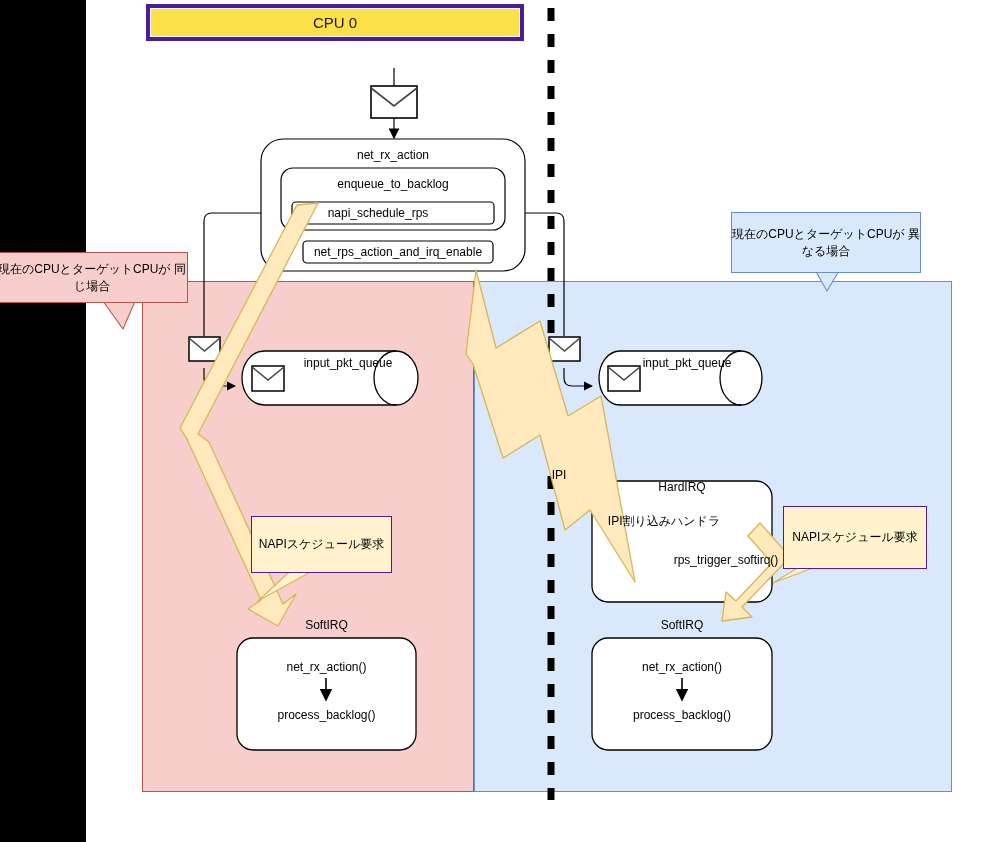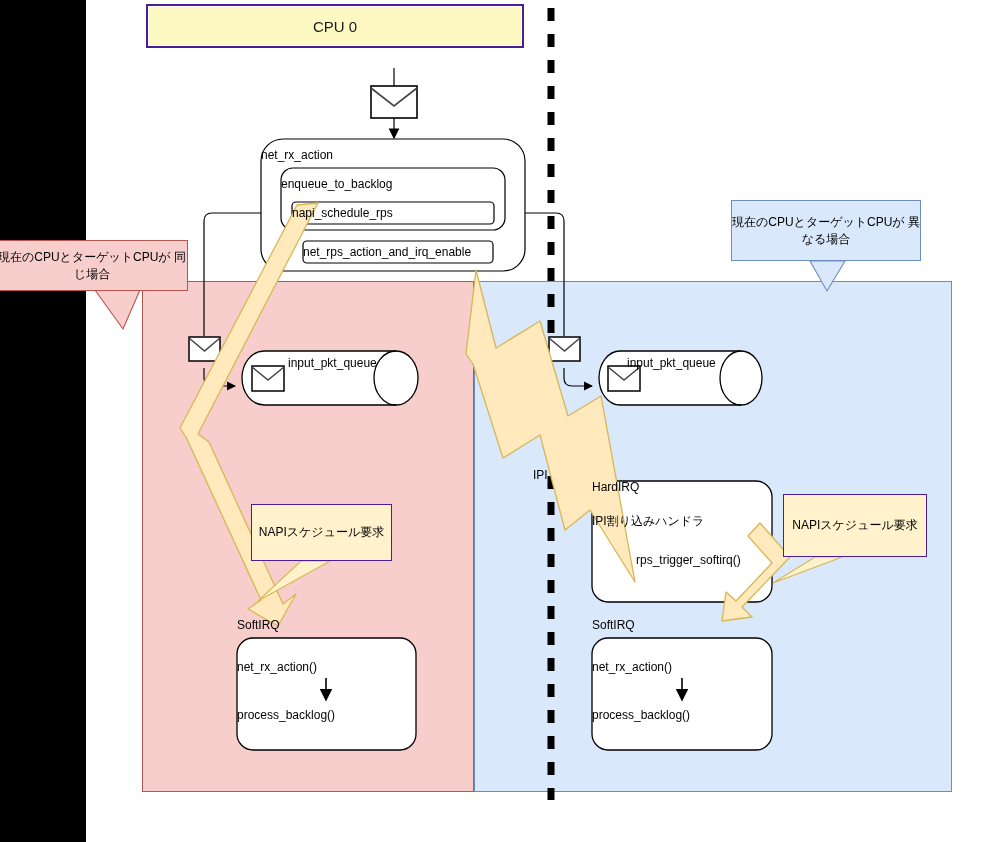--- a/index.html
+++ b/index.html
@@ -13,47 +13,49 @@
   #canvas{
     position:absolute;left:86px;top:0;width:898px;height:842px;
     background:#ffffff;
   }
   svg.layer{position:absolute;left:0;top:0;width:984px;height:842px;overflow:visible;}
   .txt{
     position:absolute;
     color:#000;
     font-size:12px;
     line-height:15px;
+    text-align:center;
     white-space:pre;
     pointer-events:none;
   }
   .cpu-hdr{
     position:absolute;
     display:flex;align-items:center;justify-content:center;
     font-size:15px;color:#1a1a1a;
     box-sizing:border-box;
   }
   #cpu0-hdr{
-    left:146px;top:4px;width:378px;height:44px;
-    background:#fef9c3;border:2px solid #4c1d95;
+    left:146px;top:4px;width:378px;height:37px;
+    background:#fde047;border:4px solid #4c1d95;
     box-shadow:0 0 0 1px #fff inset;
   }
   #cpu1-hdr{
     left:582px;top:4px;width:358px;height:44px;
     background:#dae8fc;border:1px solid #6c8ebf;
     box-shadow:0 0 0 1px #fff inset;
   }
   .region{position:absolute;box-sizing:border-box;}
   #cpu0-region{left:142px;top:281px;width:332px;height:511px;background:#f8cecc;border:1px solid #b85450;}
   #cpu1-region{left:474px;top:281px;width:478px;height:511px;background:#dae8fc;border:1px solid #6c8ebf;}
   .callout{
     position:absolute;box-sizing:border-box;
     font-size:12px;line-height:17px;text-align:center;
     display:flex;align-items:center;justify-content:center;
     color:#000;
+    margin-top:12px;
   }
   .callout-pink{background:#f8cecc;border:1px solid #b85450;}
   .callout-blue{background:#dae8fc;border:1px solid #6c8ebf;}
   .callout-yellow{background:#fff2cc;border:1px solid #4c1d95;}
 </style>
 </head>
 <body>
 
 <div id="stage">
   <div id="canvas"></div>

